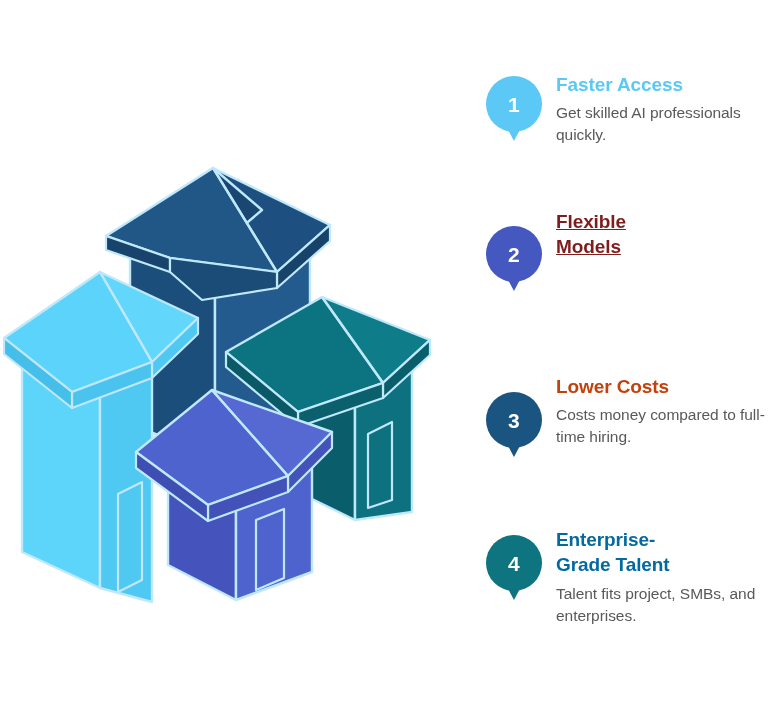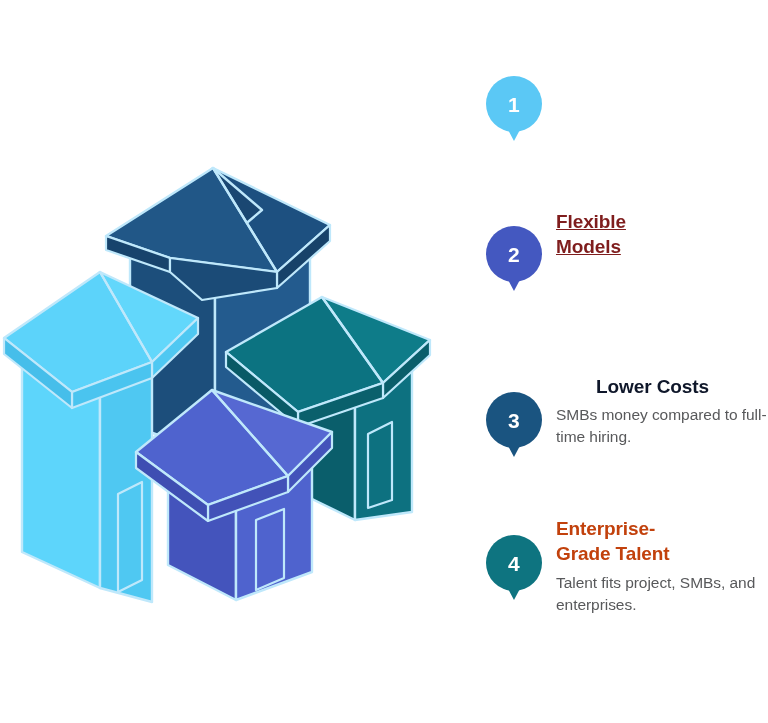--- a/index.html
+++ b/index.html
@@ -186,51 +186,55 @@
   </div>
 
   <div id="benefits">
 
     <div class="benefit" style="top:72px;">
       <div class="pin-wrap">
         <div class="pin" style="background:#5BC8F5; color:#5BC8F5;">
           <span class="pin-num">1</span>
         </div>
       </div>
+      <div class="benefit-text">
+        <div class="benefit-title" style="color:#5BC8F5;">Faster Access</div>
+        <div class="benefit-desc">Get skilled AI professionals quickly.</div>
+      </div>
     </div>
 
     <div class="benefit" style="top:209px;">
       <div class="pin-wrap">
         <div class="pin" style="background:#4458C0; color:#4458C0; margin-top:13px;">
           <span class="pin-num">2</span>
         </div>
       </div>
       <div class="benefit-text">
         <div class="benefit-title" style="color:#7f1d1d; max-width:120px;text-decoration:underline;">Flexible Models</div>
       </div>
     </div>
 
     <div class="benefit" style="top:374px;">
       <div class="pin-wrap">
         <div class="pin" style="background:#1A5480; color:#1A5480; margin-top:14px;">
           <span class="pin-num">3</span>
         </div>
       </div>
       <div class="benefit-text">
-        <div class="benefit-title" style="color:#0f172a;margin-left:40px;">Lower Costs</div>
-        <div class="benefit-desc">SMBs money compared to full-time hiring.</div>
+        <div class="benefit-title" style="color:#c2410c;">Lower Costs</div>
+        <div class="benefit-desc">Costs money compared to full-time hiring.</div>
       </div>
     </div>
 
     <div class="benefit" style="top:516px;">
       <div class="pin-wrap">
         <div class="pin" style="background:#0E7480; color:#0E7480; margin-top:15px;">
           <span class="pin-num">4</span>
         </div>
       </div>
       <div class="benefit-text">
-        <div class="benefit-title" style="color:#c2410c; max-width:150px;">Enterprise-Grade Talent</div>
+        <div class="benefit-title" style="color:#0369a1; max-width:150px;margin-top:11px;">Enterprise-Grade Talent</div>
         <div class="benefit-desc">Talent fits project, SMBs, and enterprises.</div>
       </div>
     </div>
 
   </div>
 </div>
 
 </body></html>

